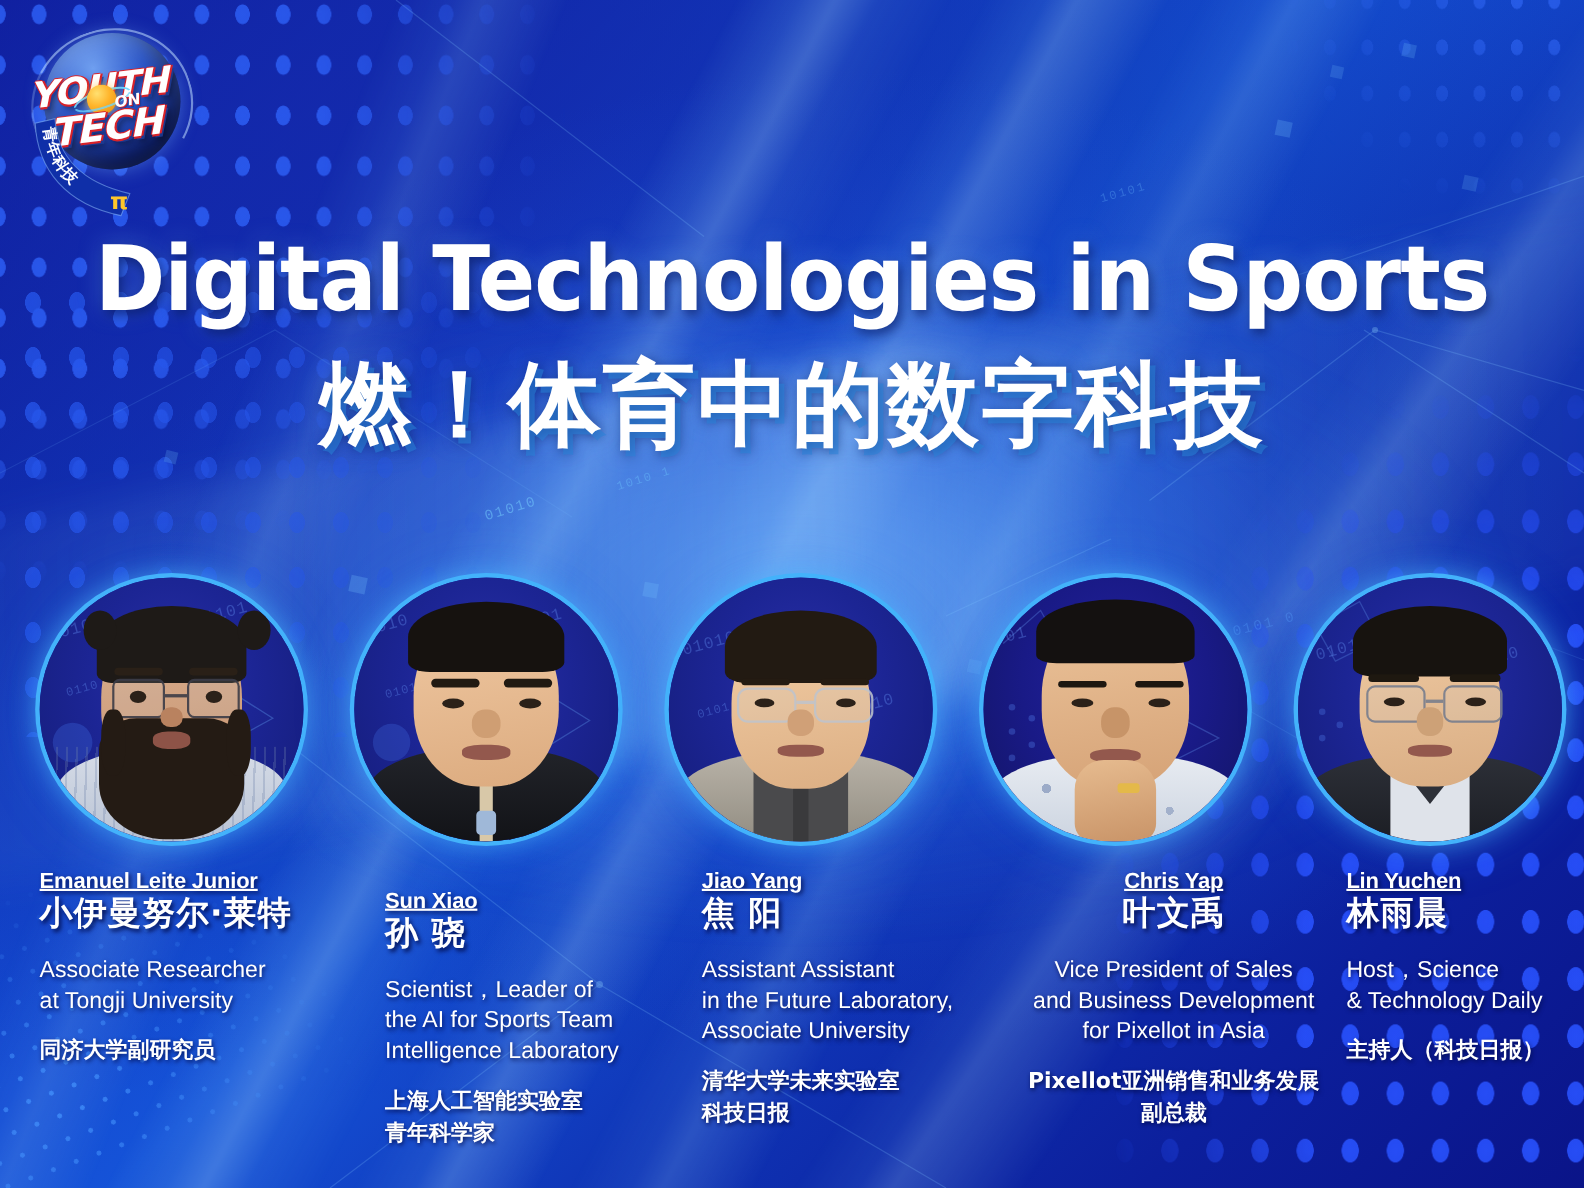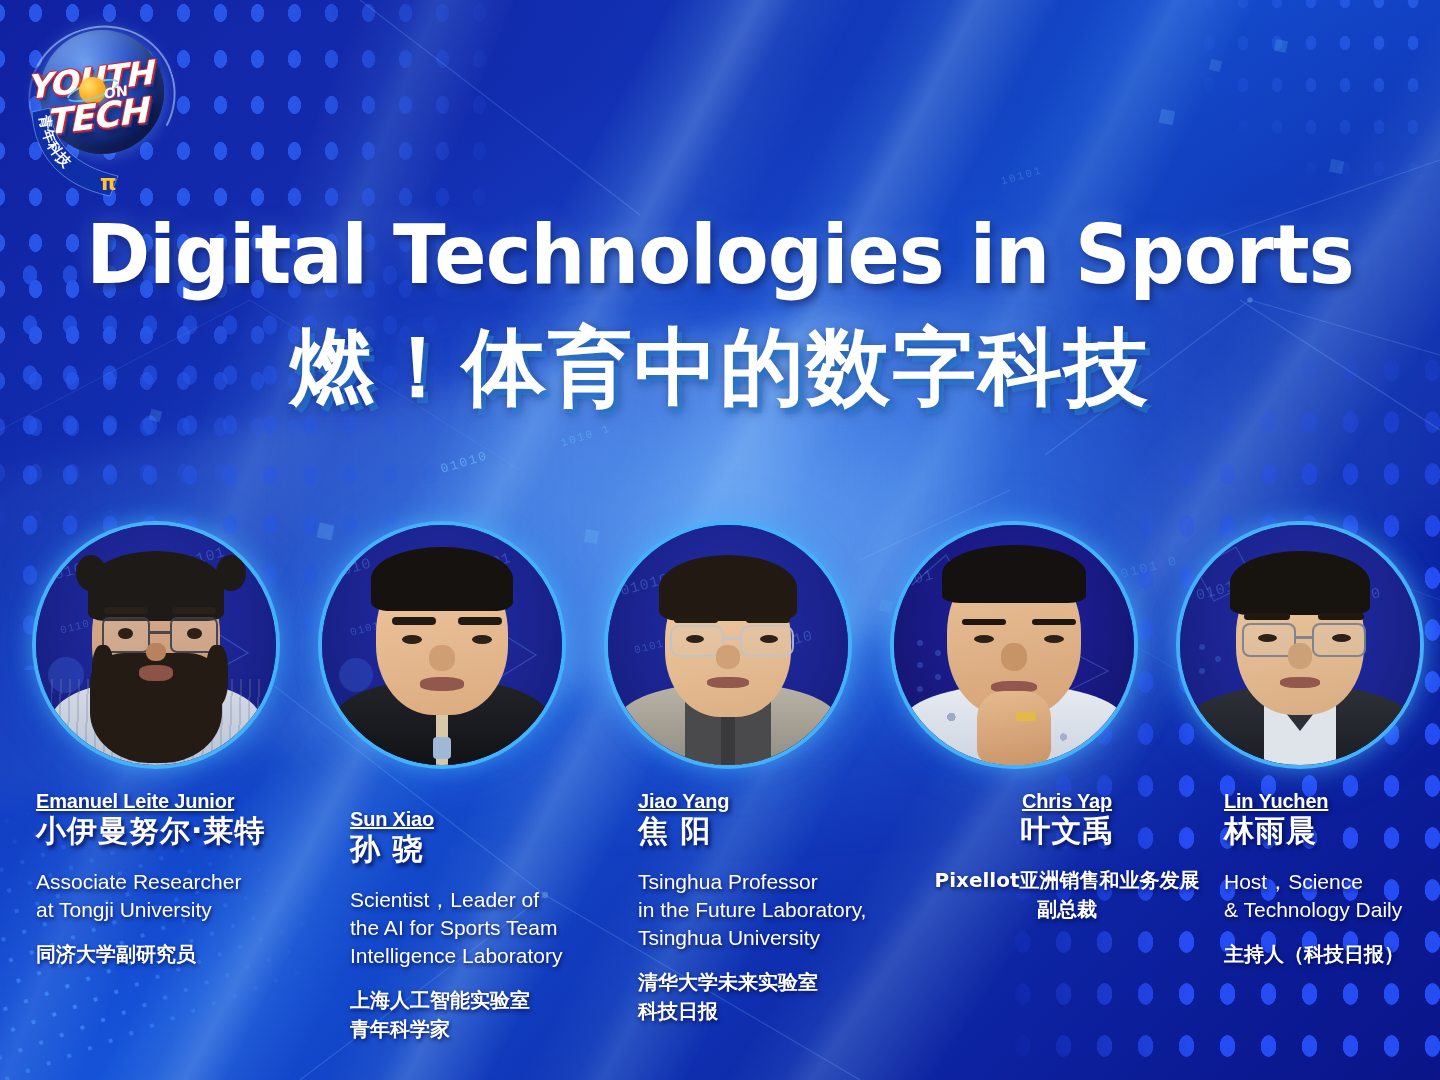--- a/index.html
+++ b/index.html
@@ -401,23 +401,23 @@
           <div class="eye" style="left:78px;top:110px;width:18px;height:8px;"></div>
           <div class="eye" style="left:152px;top:110px;width:18px;height:8px;"></div>
           <div style="position:absolute;left:50%;transform:translateX(-50%);top:120px;width:24px;height:24px;border-radius:45%;background:#d0a077;"></div>
           <div class="mouth" style="top:152px;width:42px;height:11px;"></div>
         </div>
       </div>
       <div style="position:absolute;left:638px;top:790px;width:270px;">
         <div class="nm-en">Jiao Yang</div>
         <div class="nm-cn">焦 阳</div>
         <div class="ti-en">
-          <div>Tsinghua Professor</div>
+          <div>Assistant Assistant</div>
           <div>in the Future Laboratory,</div>
-          <div>Tsinghua University</div>
+          <div>Associate University</div>
         </div>
         <div class="ti-cn">
           <div>清华大学未来实验室</div>
           <div>科技日报</div>
         </div>
       </div>
     </div>
 
     <div class="sp">
       <div class="avatar" style="left:890px;top:521px;">
@@ -453,20 +453,25 @@
           <div style="position:absolute;left:50%;transform:translateX(-50%);top:118px;width:26px;height:28px;border-radius:45%;background:#c79468;"></div>
           <div class="mouth" style="top:156px;width:46px;height:12px;"></div>
 
           <div style="position:absolute;left:50%;transform:translateX(-50%);bottom:0;width:74px;height:74px;border-radius:36% 36% 22% 22%;background:linear-gradient(170deg,#e6bb8f,#c99468);"></div>
           <div style="position:absolute;left:122px;bottom:44px;width:20px;height:9px;border-radius:3px;background:#e4b949;"></div>
         </div>
       </div>
       <div style="position:absolute;left:922px;top:790px;width:290px;text-align:center;">
         <div class="nm-en">Chris Yap</div>
         <div class="nm-cn">叶文禹</div>
+        <div class="ti-en">
+          <div>Vice President of Sales</div>
+          <div>and Business Development</div>
+          <div>for Pixellot in Asia</div>
+        </div>
         <div class="ti-cn">
           <div>Pixellot亚洲销售和业务发展</div>
           <div>副总裁</div>
         </div>
       </div>
     </div>
 
     <div class="sp">
       <div class="avatar" style="left:1176px;top:521px;">
         <div class="photo">

